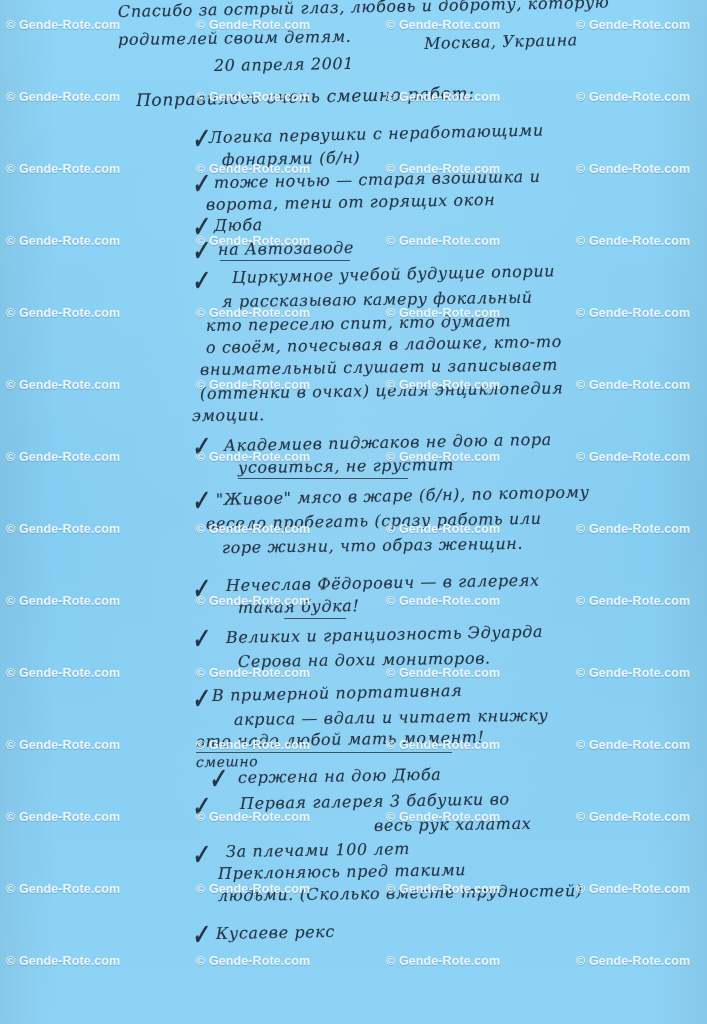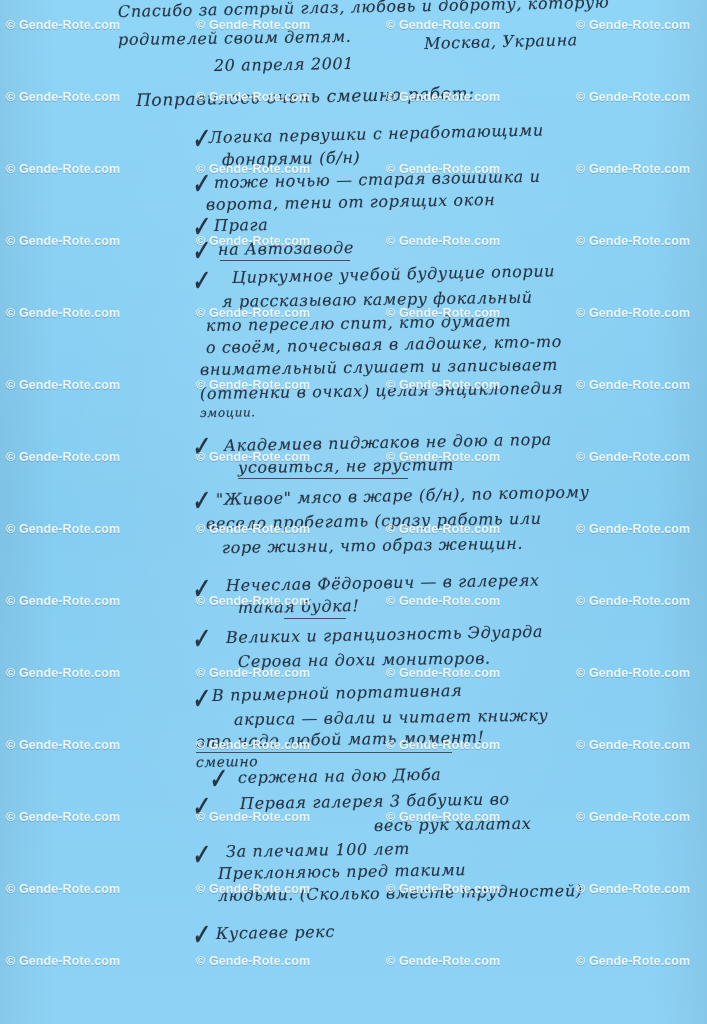--- a/index.html
+++ b/index.html
@@ -98,34 +98,34 @@
 
     <div class="check" style="left:191px; top:126px;">✓</div>
     <div class="hw" style="left:209px; top:128px; font-size:16px; transform:rotate(-1.3deg);">Логика первушки с неработающими</div>
     <div class="hw" style="left:222px; top:150px; font-size:16px; transform:rotate(-0.9deg);">фонарями  (б/н)</div>
 
     <div class="check" style="left:191px; top:171px;">✓</div>
     <div class="hw" style="left:214px; top:173px; font-size:16px; transform:rotate(-1.1deg);">тоже ночью — старая взошишка  и</div>
     <div class="hw" style="left:206px; top:195px; font-size:16px; transform:rotate(-1.0deg);">ворота, тени от горящих окон</div>
 
     <div class="check" style="left:191px; top:214px;">✓</div>
-    <div class="hw" style="left:214px; top:216px; font-size:16px; transform:rotate(-1.0deg);">Прага</div>
+    <div class="hw" style="left:214px; top:216px; font-size:16px; transform:rotate(-1.0deg);">Дюба</div>
 
     <div class="check" style="left:191px; top:238px;">✓</div>
     <div class="hw" style="left:218px; top:240px; font-size:16px; transform:rotate(-0.9deg);">на Автозаводе</div>
     <div class="ul" style="left:220px; top:260px; width:130px;"></div>
 
     <div class="check" style="left:191px; top:268px;">✓</div>
     <div class="hw" style="left:232px; top:268px; font-size:16px; transform:rotate(-1.2deg);">Циркумное учебой будущие опории</div>
     <div class="hw" style="left:222px; top:292px; font-size:16px; transform:rotate(-0.8deg);">я рассказываю камеру фокальный</div>
     <div class="hw" style="left:206px; top:316px; font-size:16px; transform:rotate(-0.9deg);">кто переселю спит, кто думает</div>
     <div class="hw" style="left:206px; top:338px; font-size:16px; transform:rotate(-1.0deg);">о своём, почесывая в ладошке, кто-то</div>
     <div class="hw" style="left:200px; top:360px; font-size:16px; transform:rotate(-0.8deg);">внимательный слушает и записывает</div>
     <div class="hw" style="left:200px; top:384px; font-size:16px; transform:rotate(-0.9deg);">(оттенки в очках)  целая энциклопедия</div>
-    <div class="hw" style="left:200px; top:406px; font-size:12px; transform:rotate(-0.7deg);">эмоции.</div>
+    <div class="hw" style="left:192px; top:406px; font-size:16px; transform:rotate(-0.7deg);">эмоции.</div>
 
     <div class="check" style="left:191px; top:434px;">✓</div>
     <div class="hw" style="left:224px; top:436px; font-size:16px; transform:rotate(-1.1deg);">Академиев пиджаков не дою а пора</div>
     <div class="hw" style="left:238px; top:458px; font-size:16px; transform:rotate(-0.8deg);">усовиться, не грустит</div>
     <div class="ul" style="left:238px; top:478px; width:170px;"></div>
 
     <div class="check" style="left:191px; top:488px;">✓</div>
     <div class="hw" style="left:216px; top:490px; font-size:16px; transform:rotate(-1.2deg);">"Живое" мясо в жаре (б/н), по которому</div>
     <div class="hw" style="left:206px; top:514px; font-size:16px; transform:rotate(-0.9deg);">весело пробегать (сразу работь или</div>
     <div class="hw" style="left:222px; top:538px; font-size:16px; transform:rotate(-0.8deg);">горе жизни, что образ женщин.</div>

